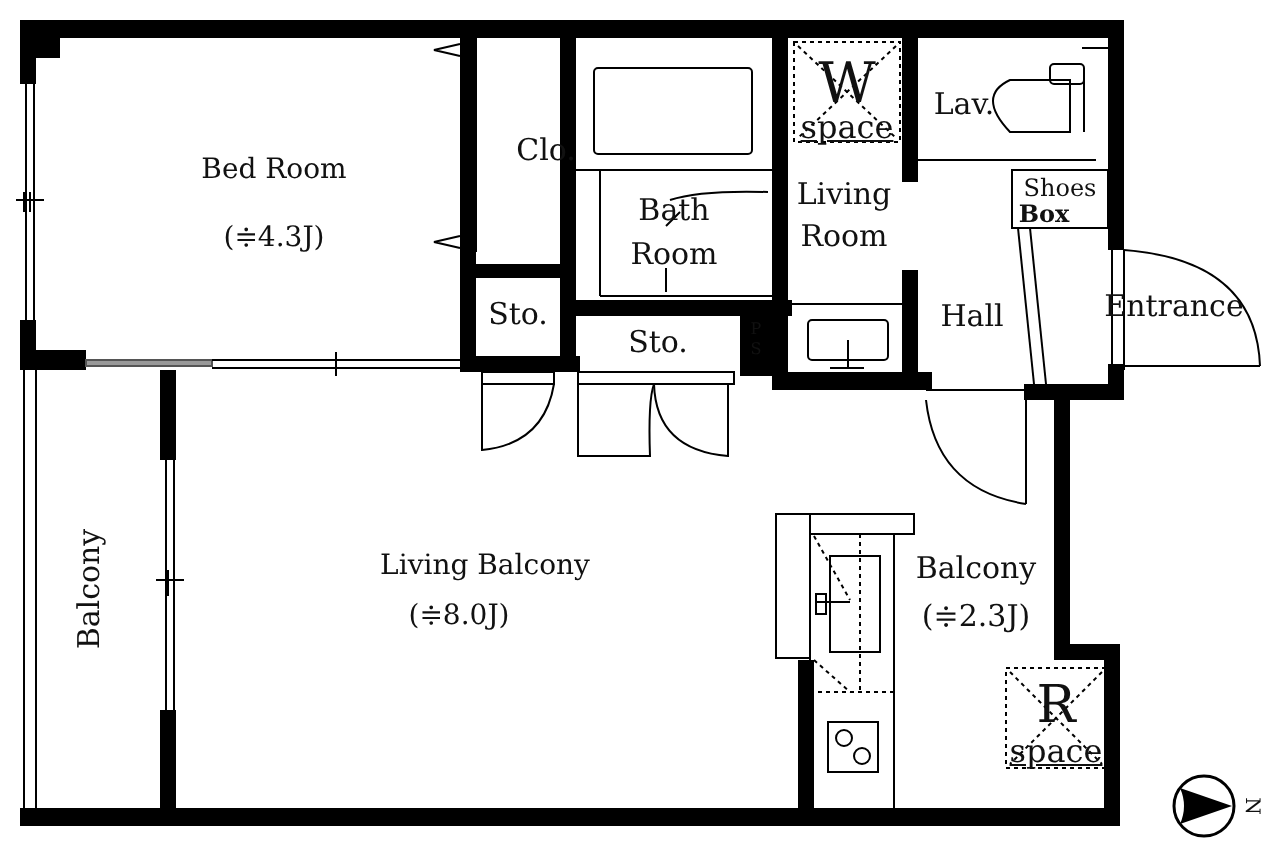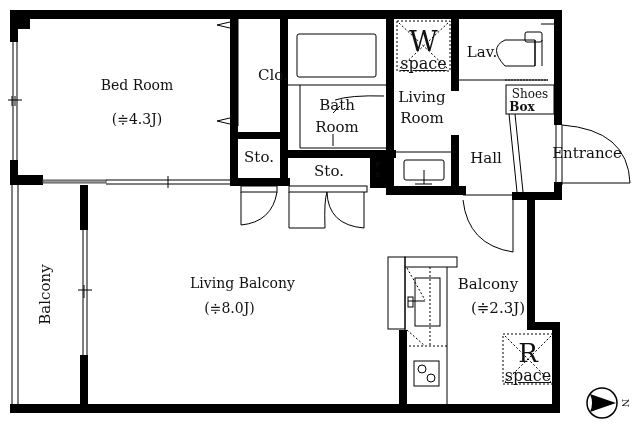--- a/index.html
+++ b/index.html
@@ -167,17 +167,17 @@
 <div class="lbl" style="left:372px; top:161px; width:12px; font-size:8px;">P</div>
 <div class="lbl" style="left:372px; top:171px; width:12px; font-size:8px;">S</div>
 <div class="lbl lbl-md" style="left:462px; top:45px; width:40px;text-align:center;">Lav.</div>
 <div class="lbl lbl-sm" style="left:506px; top:88px; width:48px;">Shoes</div>
 <div class="lbl lbl-sm" style="left:506px; top:101px; width:32px;font-weight:bold;">Box</div>
 <div class="lbl lbl-md" style="left:462px; top:151px; width:48px;">Hall</div>
 <div class="lbl lbl-md" style="left:522px; top:146px; width:82px;margin-left:24px;">Entrance</div>
 <div class="lbl lbl-lg" style="left:155px; top:276px; width:175px;">Living Balcony</div>
 <div class="lbl lbl-lg" style="left:142px; top:301px; width:175px;">(≑8.0J)</div>
 <div class="lbl lbl-md" style="left:448px; top:277px; width:80px;">Balcony</div>
-<div class="lbl lbl-md" style="left:448px; top:301px; width:80px;margin-left:10px;">(≑2.3J)</div>
+<div class="lbl lbl-md" style="left:448px; top:301px; width:80px;">(≑2.3J)</div>
 <div class="lbl" style="left:503px; top:340px; width:50px; font-size:26px;">R</div>
 <div class="lbl lbl-xs" style="left:503px; top:368px; width:50px;">space</div>
 <div class="lbl lbl-md vert" style="left:10px; top:287px; width:70px;">Balcony</div>
 <div class="lbl" style="left:619px; top:398px; width:12px; font-size:10px; transform: rotate(90deg);">N</div>
 
 </body></html>

